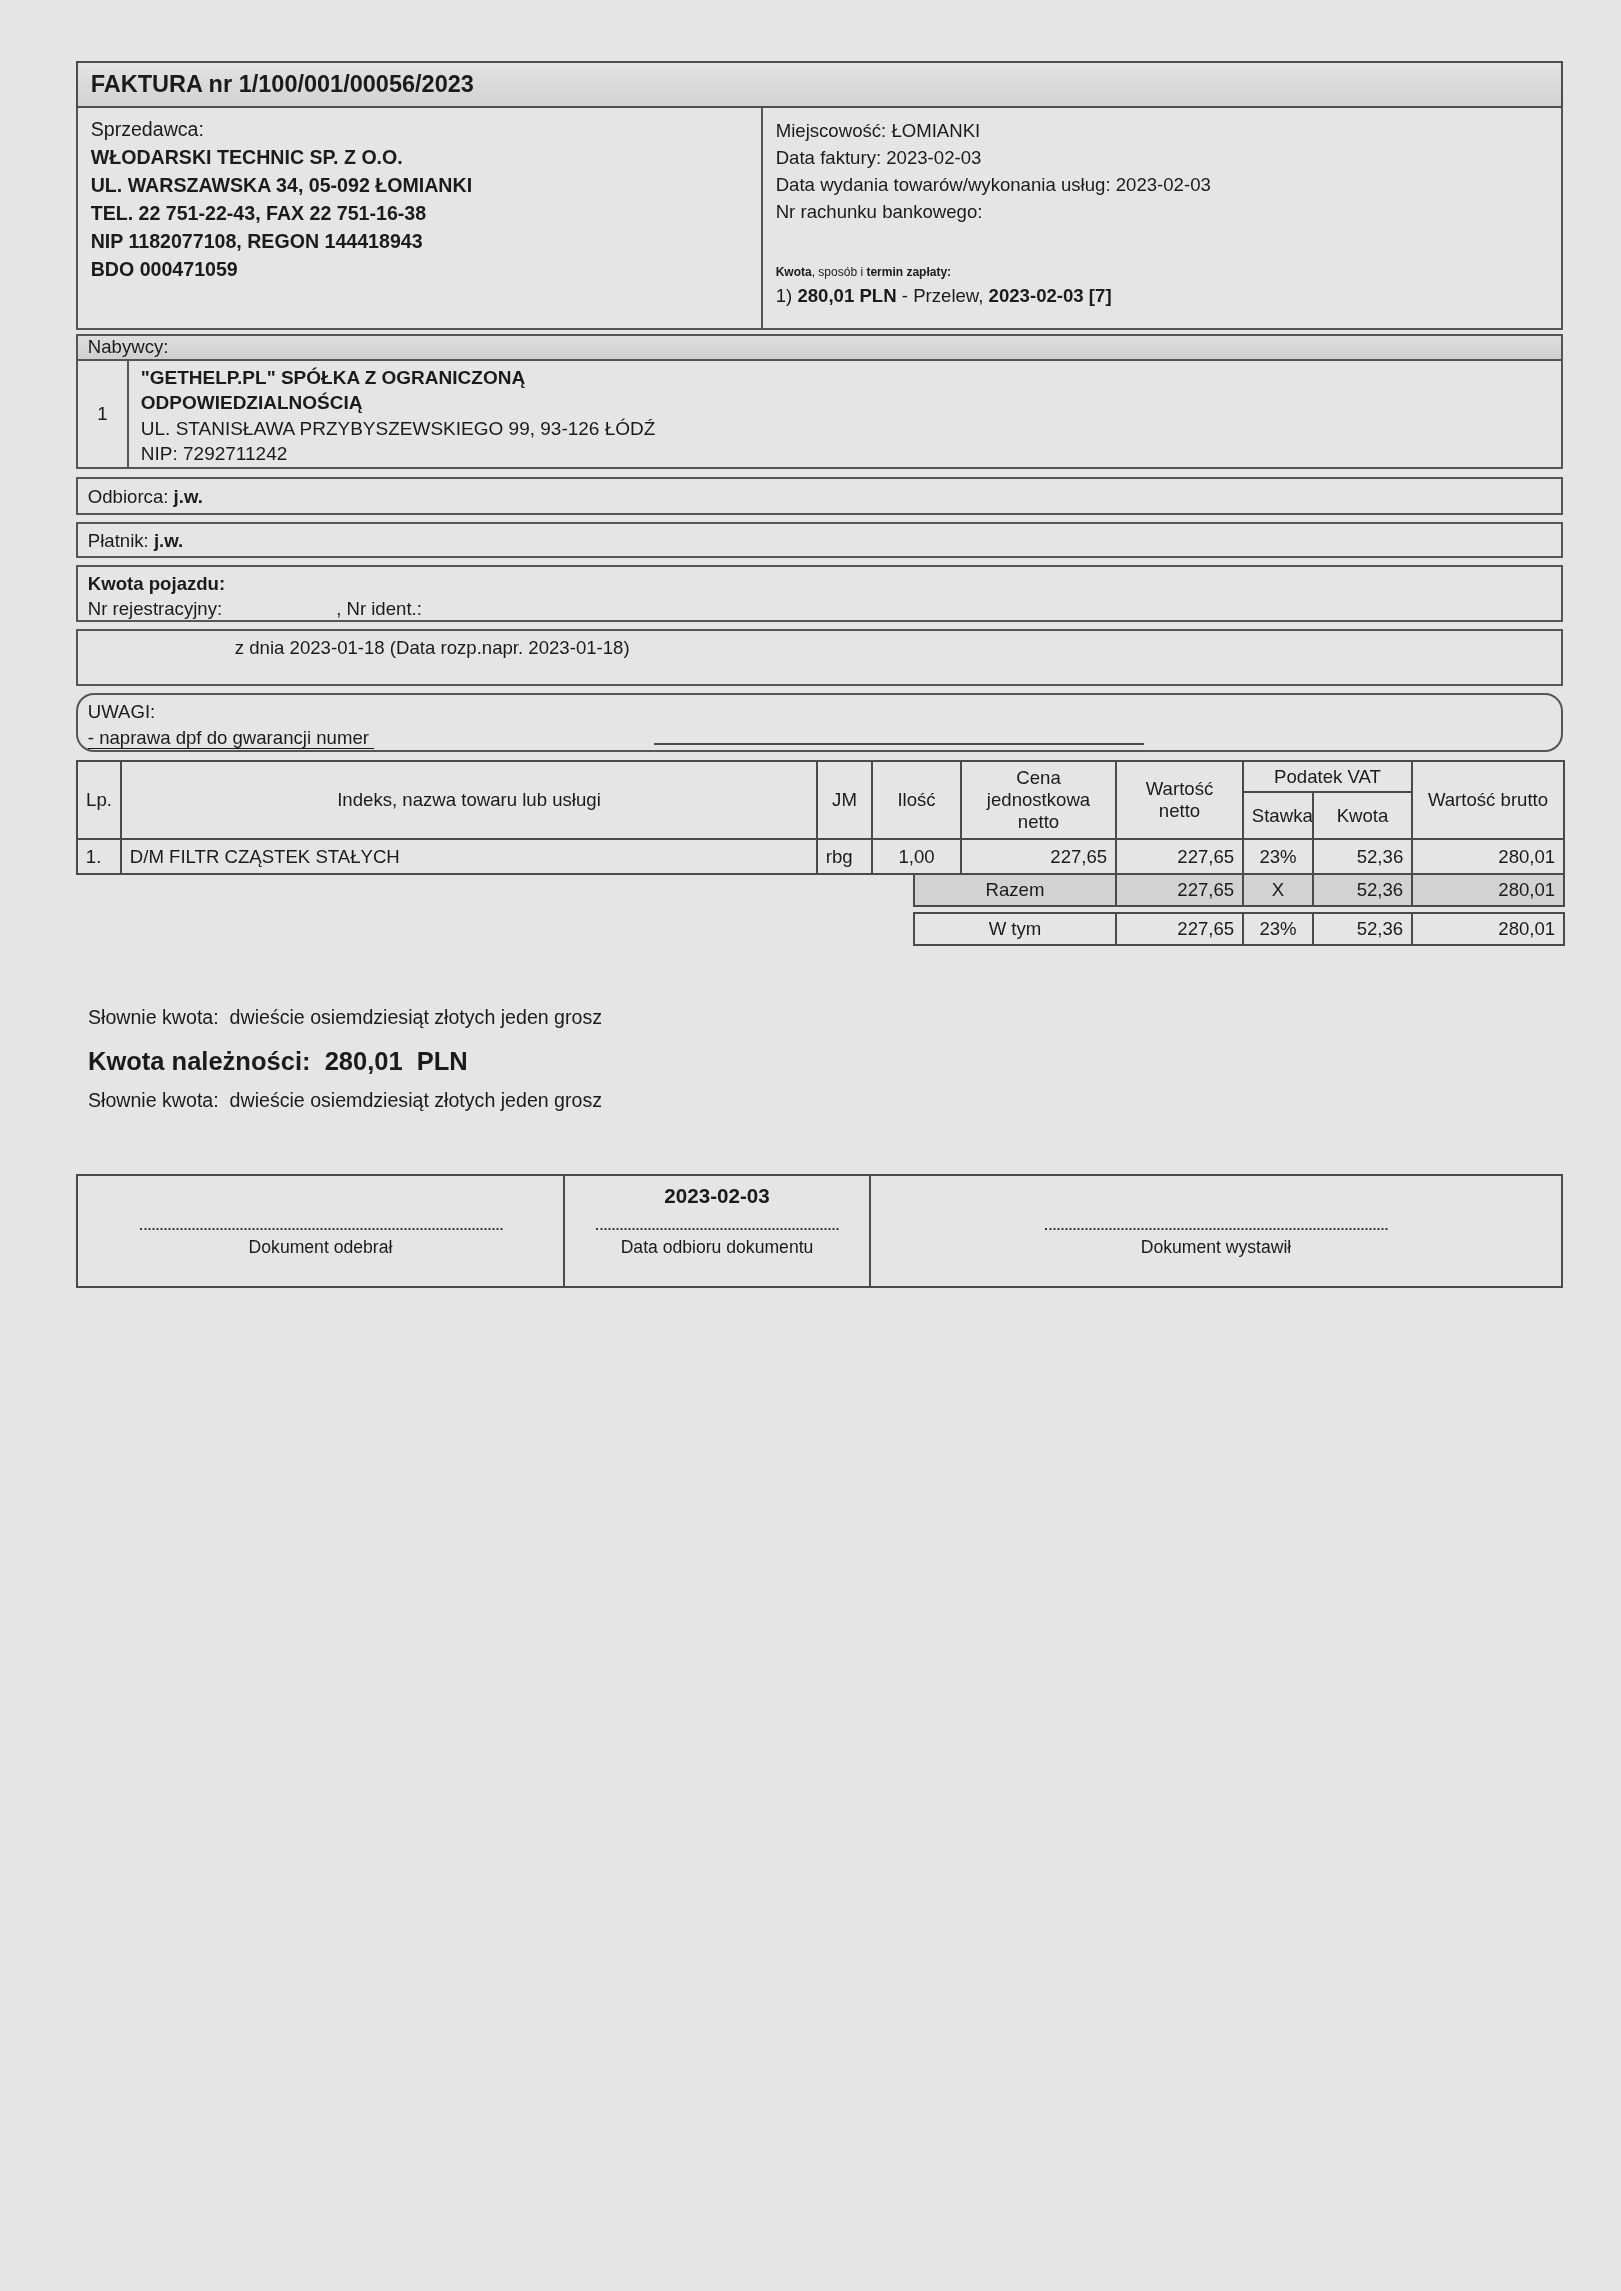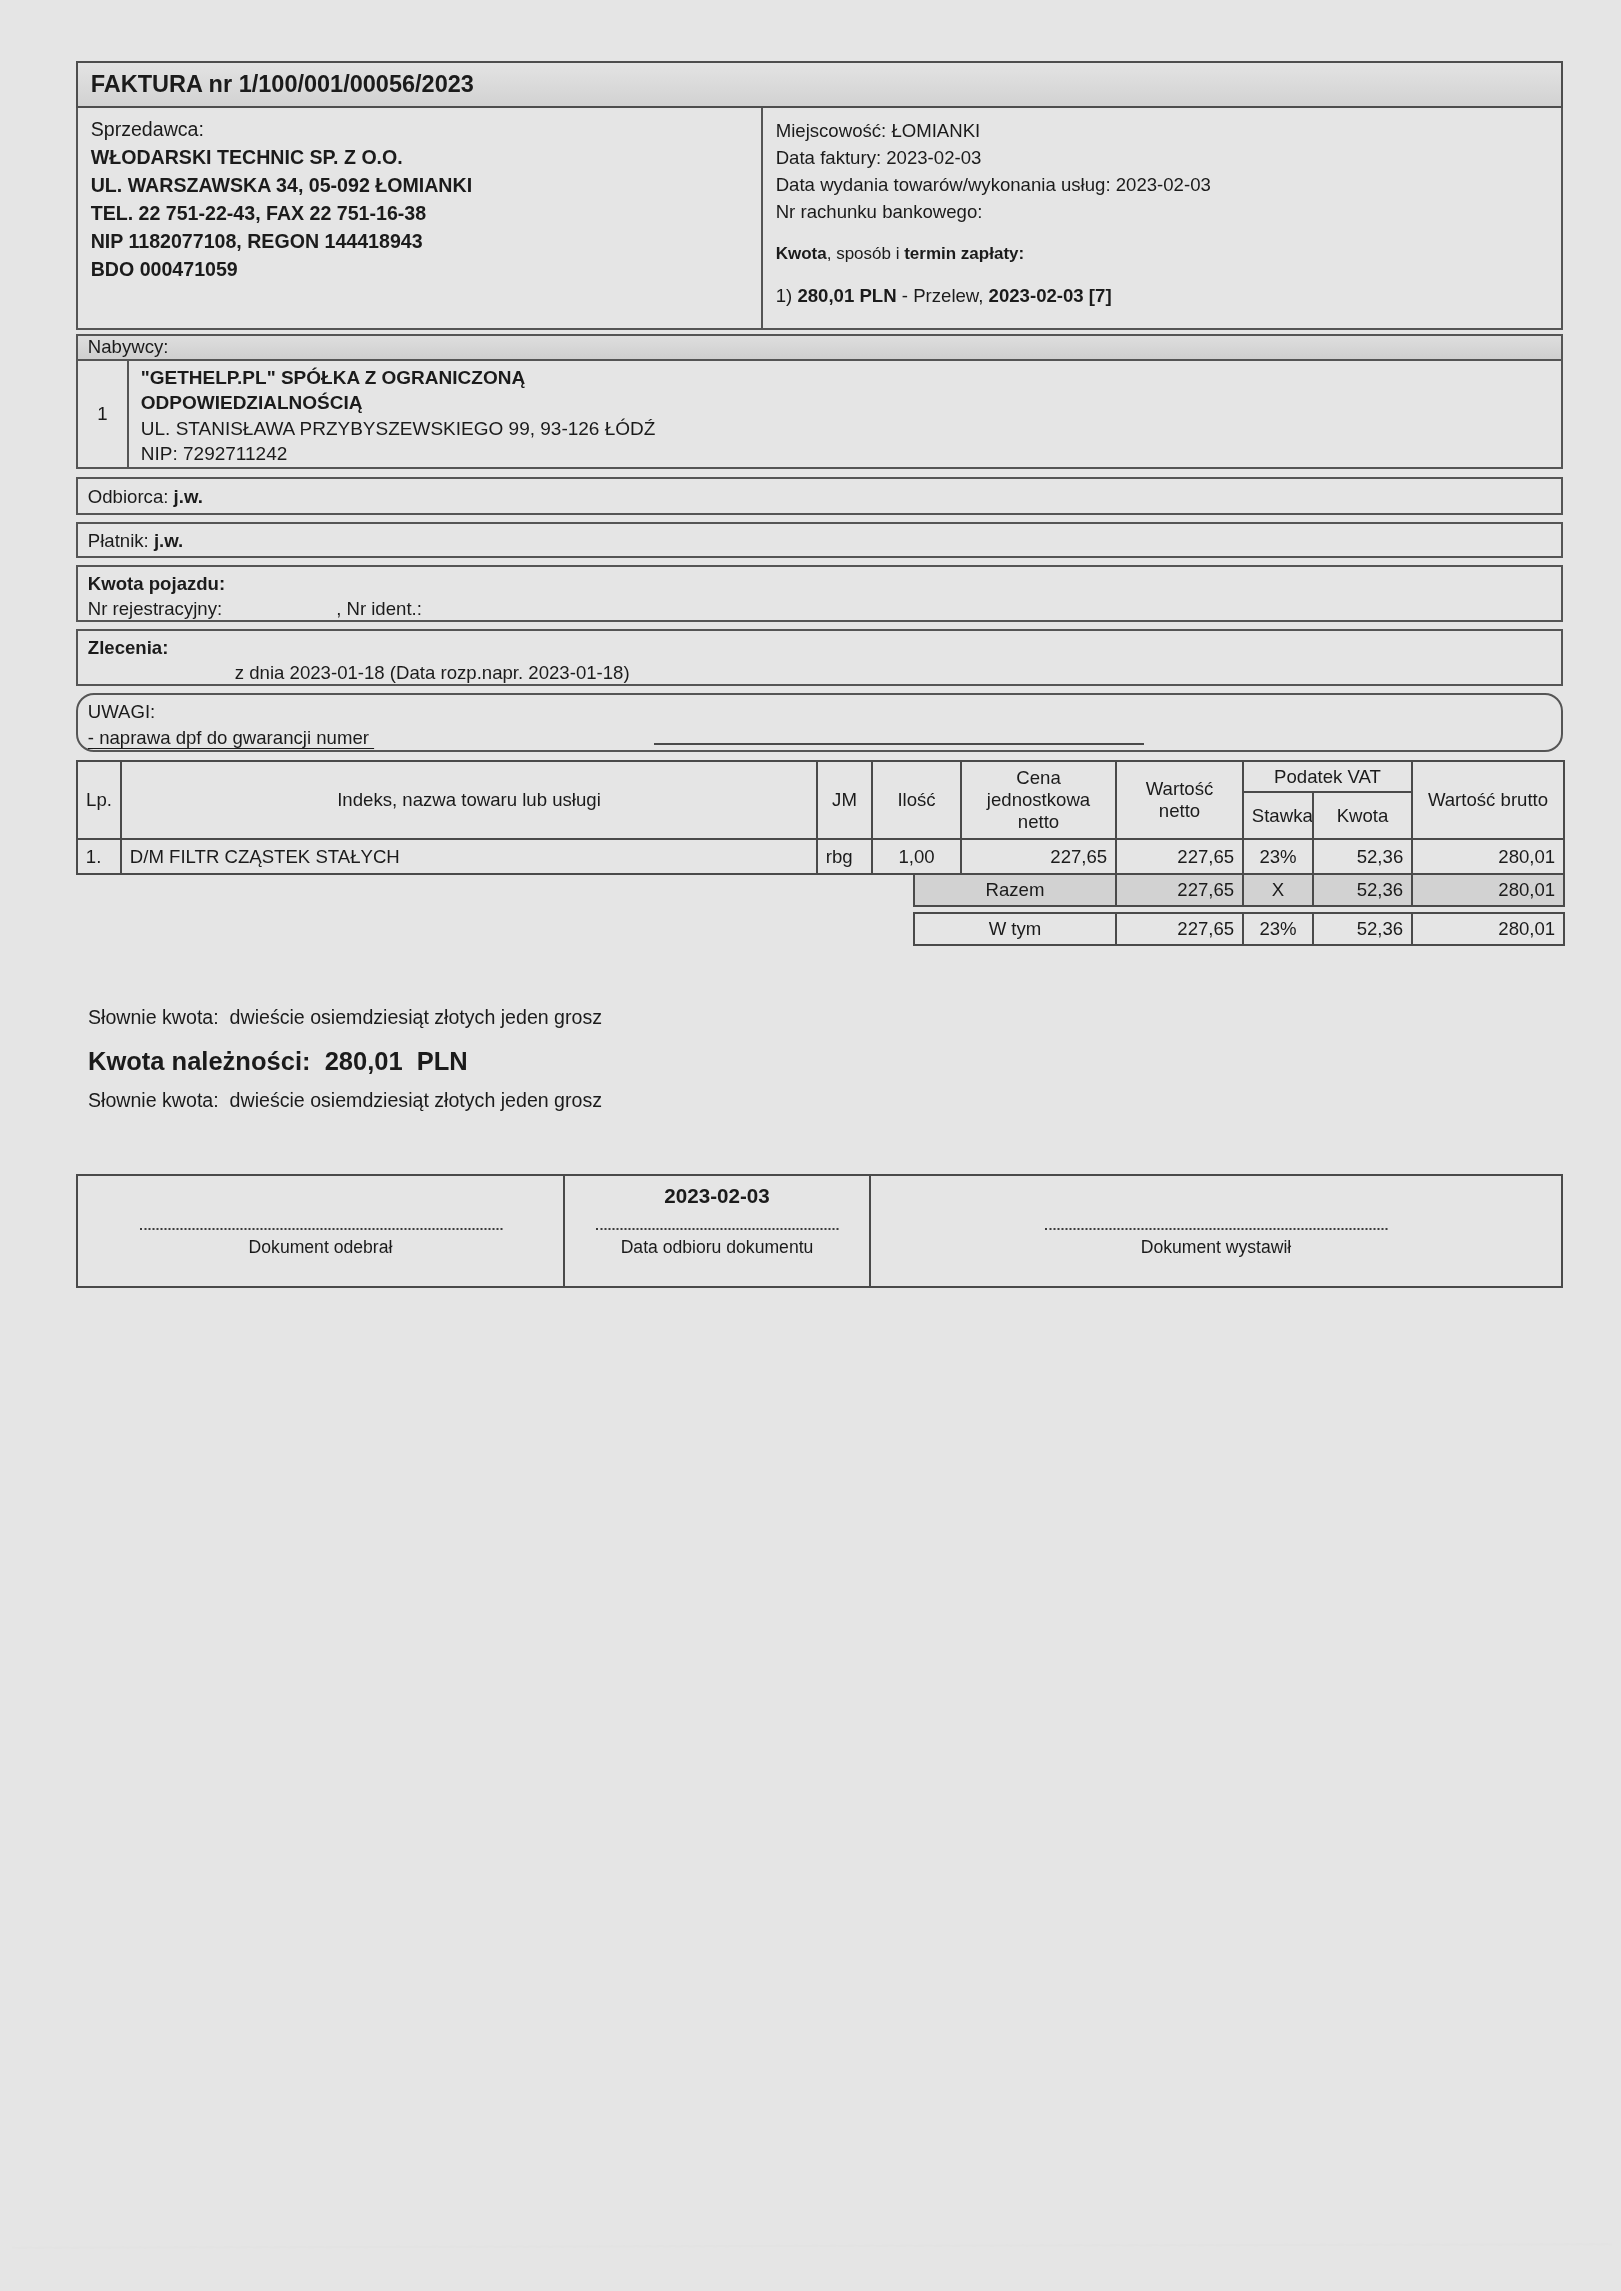--- a/index.html
+++ b/index.html
@@ -21,21 +21,21 @@
   
   .parties-box {
     position:absolute; left:76px; top:108px; width:1487px; height:222px;
     border:2px solid #555; border-top:none; box-sizing:border-box; display:flex;
   }
   .seller-pane { width:685px; border-right:2px solid #555; box-sizing:border-box; padding:9.8px 0 0 12.7px; }
   .seller-label { font-size:19.6px; margin-bottom:2px; }
   .seller-line { font-size:19.6px; font-weight:bold; line-height:28px; }
   .meta-pane { position:relative; flex:1; padding:8.8px 0 0 12.7px; box-sizing:border-box; }
   .meta-line { font-size:18.6px; line-height:27px; }
-  .payment-label { position:absolute; left:12.7px; top:136px; font-size:17px; }
+  .payment-label { position:absolute; left:12.7px; top:157px; font-size:12px; }
   .payment-line  { position:absolute; left:12.7px; top:177px; font-size:18.6px; }
 
   
   .bar {
     position:absolute; left:76px; width:1487px; height:26.5px;
     background:linear-gradient(to bottom,#dedede,#cfcfcf);
     border:2px solid #555; box-sizing:border-box;
     font-size:18.6px; line-height:22.5px; padding-left:9.8px;
   }
   .box {
@@ -152,21 +152,20 @@
 
   <div class="box odbiorca-box pre"><span>Odbiorca: </span><span class="b">j.w.</span></div>
   <div class="box platnik-box pre"><span>Płatnik: </span><span class="b">j.w.</span></div>
 
   <div class="box pojazd-box">
     <div class="b">Kwota pojazdu:</div>
     <div><span>Nr rejestracyjny:</span><span class="reg-gap"></span><span>, Nr ident.:</span></div>
   </div>
 
   <div class="box zlecenia-box">
-    <div class="b">Zlecenia:</div>
     <div class="zlecenia-line2">z dnia 2023-01-18 (Data rozp.napr. 2023-01-18)</div>
   </div>
 
   <div class="box uwagi-box">
     <div>UWAGI:</div>
     <div class="notes-line pre">- naprawa dpf do gwarancji numer </div>
     <div class="notes-fill-line"></div>
   </div>
 
   <div class="table-wrap">

